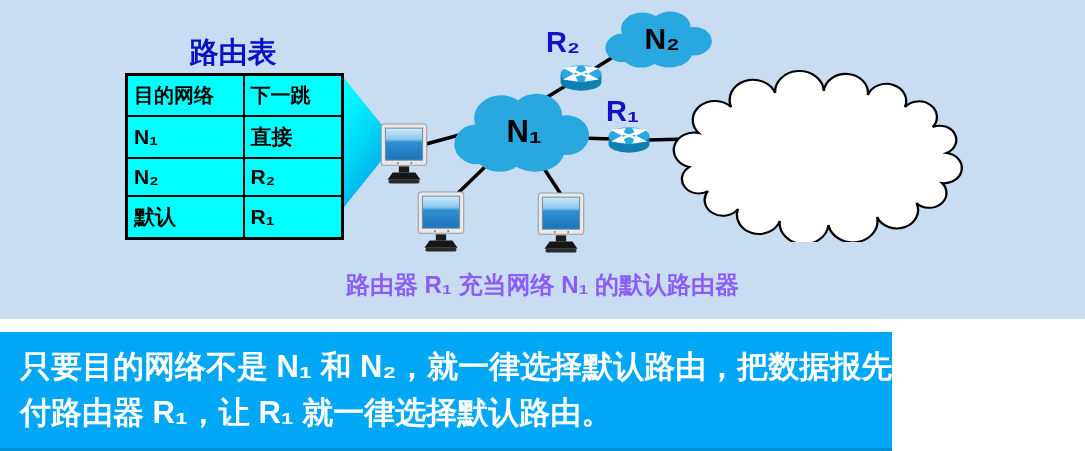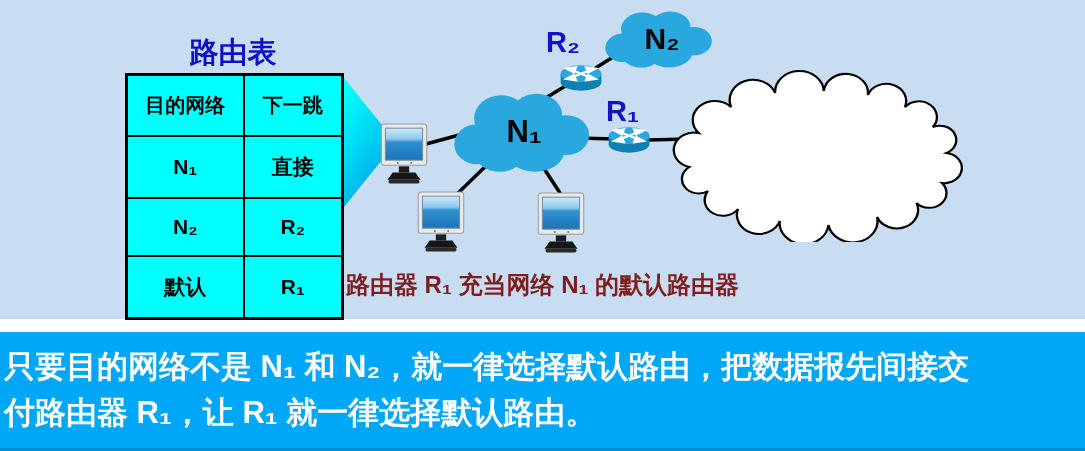--- a/index.html
+++ b/index.html
@@ -7,36 +7,36 @@
          font-family:"Liberation Sans","DejaVu Sans",sans-serif;}
   .abs{position:absolute;}
   .sky{left:0;top:0;width:1085px;height:319px;background:#c8ddf2;}
   .links{left:0;top:0;z-index:1;}
   .shape{z-index:2;}
   
   .rt-title{left:125px;top:33px;width:216px;text-align:center;font-size:29px;font-weight:bold;
             color:#0b10c4;z-index:3;}
   table.rt{left:125px;top:73px;width:216px;height:139px;border-collapse:collapse;
            background:#00ffff;border:3px solid #000;table-layout:fixed;z-index:3;position:absolute;}
-  .rt th,.rt td{border:2.5px solid #000;text-align:center;vertical-align:middle;
-                font-weight:bold;color:#000;padding:16px;overflow:hidden;}
+  .rt th,.rt td{border:2.5px solid #000;text-align:left;vertical-align:middle;
+                font-weight:bold;color:#000;padding:6px;overflow:hidden;}
   .rt th{font-size:20px;}
   .rt td{font-size:21px;}
   .beam{left:340px;top:73px;width:56px;height:139px;z-index:2;
         background:linear-gradient(125deg,#00ffff 12%,#00d8f4 45%,#0096e6 88%);
         clip-path:polygon(0 0,100% 50%,0 100%);}
   
   .cloud-label{position:absolute;transform:translate(-50%,-50%);font-weight:bold;color:#000;z-index:3;}
   .r-label{position:absolute;font-weight:bold;color:#1212c8;font-size:29px;z-index:3;}
   .caption{left:0;top:269px;width:1085px;text-align:center;font-size:24px;
-           font-weight:bold;color:#7f1d1d;z-index:3;}
+           font-weight:bold;color:#8b5cf6;z-index:3;}
   
-  .banner{left:0;top:332px;width:1085px;height:119px;background:#00a7f7;
+  .banner{left:0;top:332px;width:892px;height:119px;background:#00a7f7;
           border-bottom:3px solid #0090d6;box-sizing:border-box;z-index:4;
-          color:#fff;font-weight:bold;font-size:31px;padding:12px 0 0 4px;}
+          color:#fff;font-weight:bold;font-size:31px;padding:12px 0 0 20px;}
   .banner .line{line-height:46px;white-space:nowrap;}
 </style>
 </head>
 <body>
 
 <div id="stage">
 
   <div class="abs sky"></div>
 
   <svg class="abs links" width="1085" height="330">

